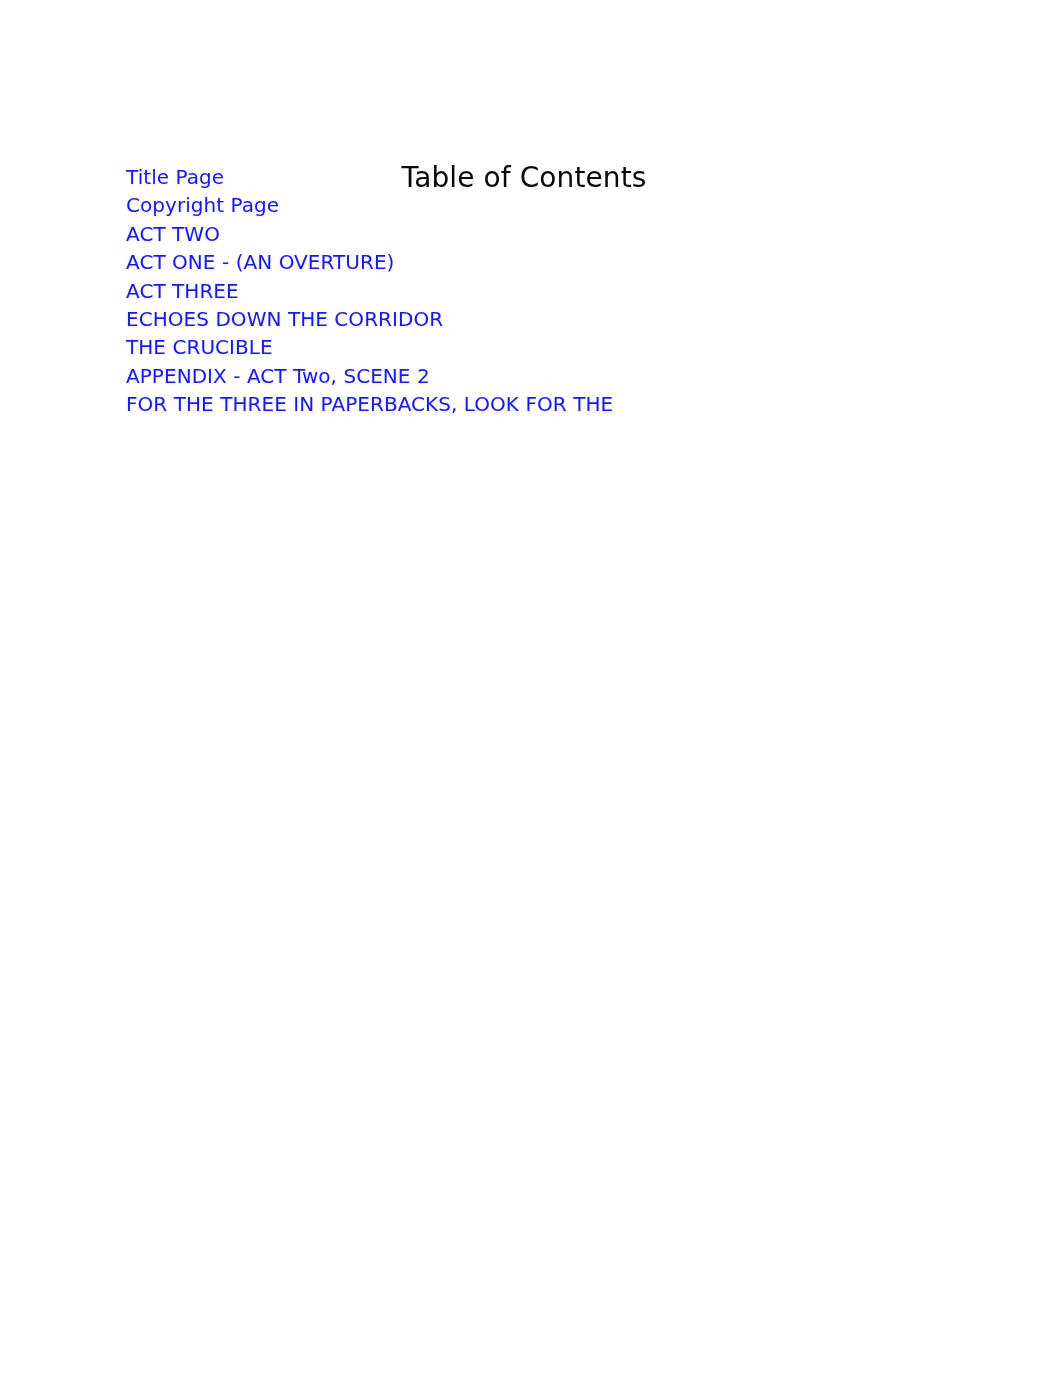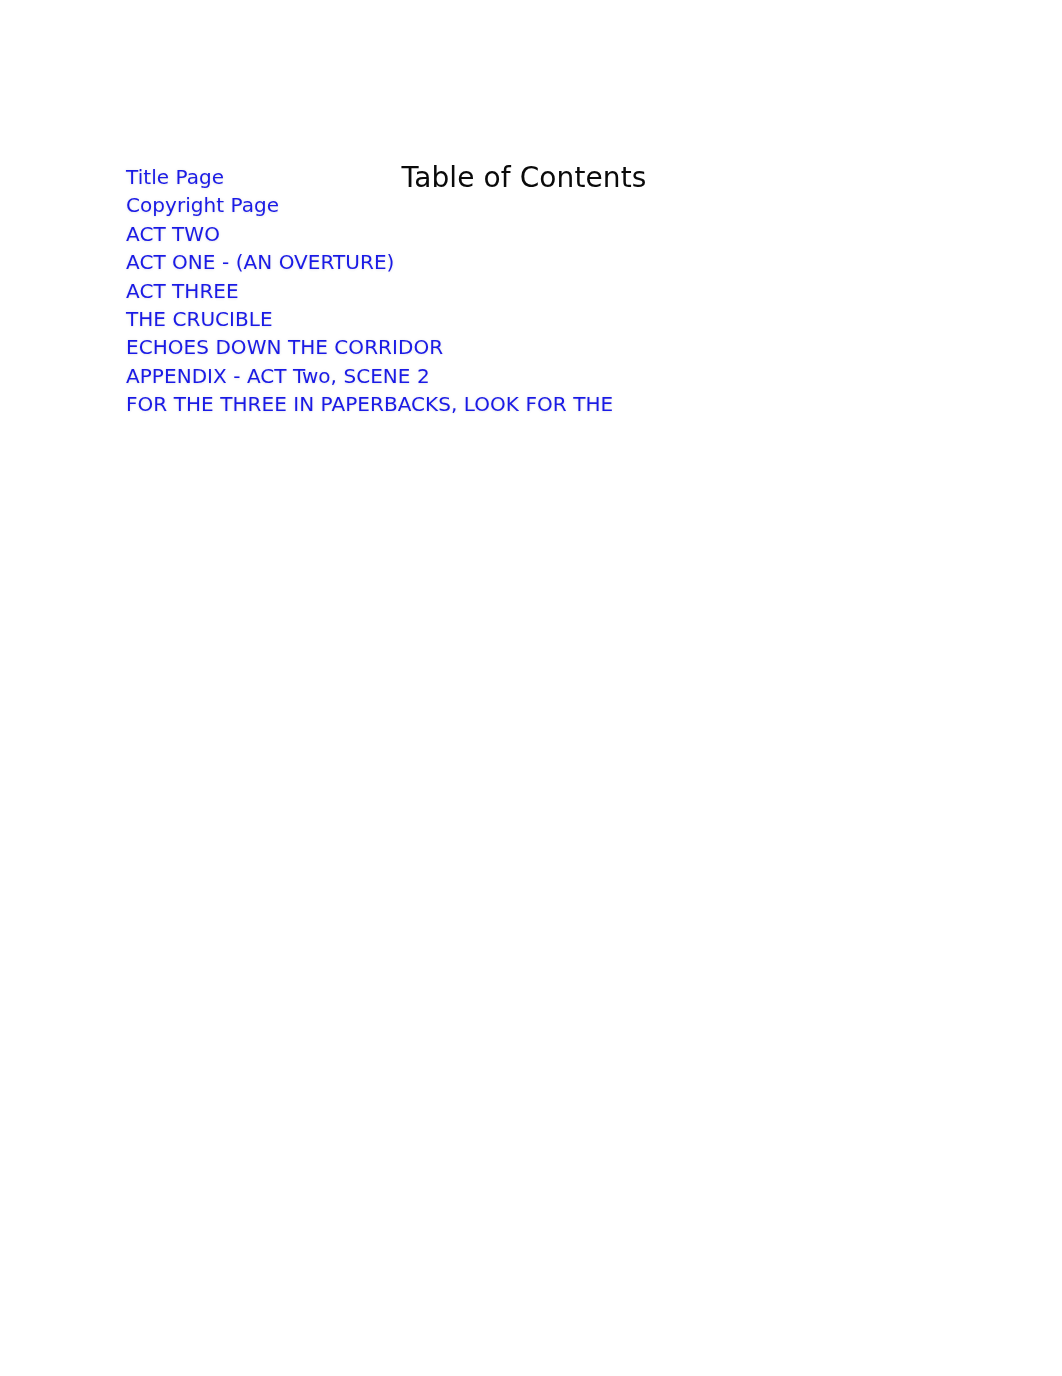--- a/index.html
+++ b/index.html
@@ -98,25 +98,25 @@
     <li class="toc-item">
       <a class="toc-link" href="#">ACT ONE - (AN OVERTURE)</a>
     </li>
 
 
     <li class="toc-item">
       <a class="toc-link" href="#">ACT THREE</a>
     </li>
 
     <li class="toc-item">
-      <a class="toc-link" href="#">THE CRUCIBLE</a>
+      <a class="toc-link" href="#">ECHOES DOWN THE CORRIDOR</a>
     </li>
 
     <li class="toc-item">
-      <a class="toc-link" href="#">ECHOES DOWN THE CORRIDOR</a>
+      <a class="toc-link" href="#">THE CRUCIBLE</a>
     </li>
 
     <li class="toc-item">
       <a class="toc-link" href="#">APPENDIX - ACT Two, SCENE 2</a>
     </li>
 
     <li class="toc-item">
       <a class="toc-link" href="#">FOR THE THREE IN PAPERBACKS, LOOK FOR THE</a>
     </li>
 

